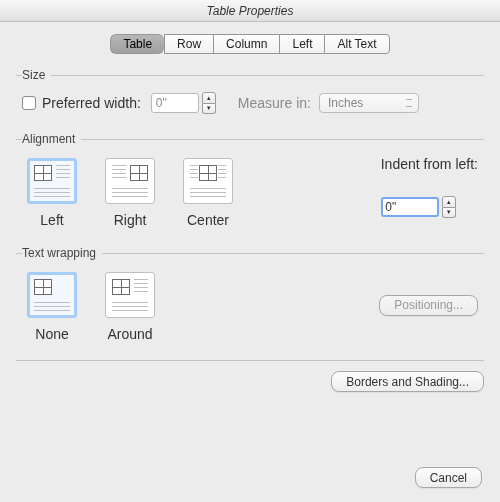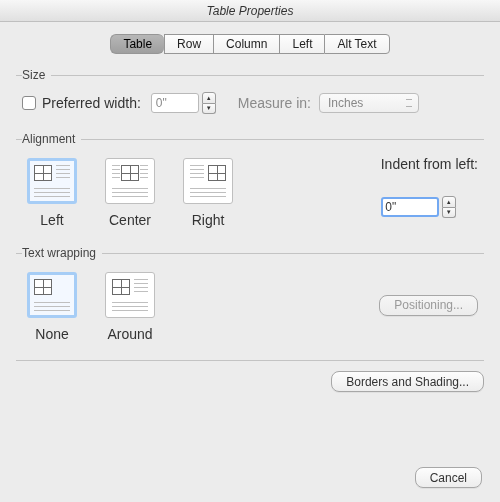--- a/index.html
+++ b/index.html
@@ -95,20 +95,39 @@
                   <span></span>
                   <span></span>
                 </div>
             </div>
           </div>
           <div class="lbl">Left</div>
         </div>
         <div class="opt">
           <div class="tile">
             <div class="tile-inner">
+              <div class="sq" style="right:0;"></div>
+              <div class="lines" style="left:0;right:22px;">
+                  <span></span>
+                  <span></span>
+                  <span></span>
+                  <span></span>
+                </div>
+              <div class="bars">
+                  <span></span>
+                  <span></span>
+                  <span></span>
+                </div>
+            </div>
+          </div>
+          <div class="lbl">Right</div>
+        </div>
+        <div class="opt">
+          <div class="tile">
+            <div class="tile-inner">
               <div class="sq" style="left:50%;transform:translateX(-50%);"></div>
               <div class="lines" style="left:0;width:8px;">
                   <span></span>
                   <span></span>
                   <span></span>
                   <span></span>
                 </div>
               <div class="lines" style="right:0;width:8px;">
                   <span></span>
                   <span></span>
@@ -116,39 +135,20 @@
                   <span></span>
                 </div>
               <div class="bars">
                   <span></span>
                   <span></span>
                   <span></span>
                 </div>
             </div>
           </div>
           <div class="lbl">Center</div>
-        </div>
-        <div class="opt">
-          <div class="tile">
-            <div class="tile-inner">
-              <div class="sq" style="right:0;"></div>
-              <div class="lines" style="left:0;right:22px;">
-                  <span></span>
-                  <span></span>
-                  <span></span>
-                  <span></span>
-                </div>
-              <div class="bars">
-                  <span></span>
-                  <span></span>
-                  <span></span>
-                </div>
-            </div>
-          </div>
-          <div class="lbl">Right</div>
         </div>
       </div>
       <div style="margin-left:auto;text-align:left;">
         <div class="lbl" style="margin-bottom:24px;">Indent from left:</div>
         <div class="row">
           <div class="numinput focused" style="width:58px;">0"</div>
           <div class="stepper">
             <div class="stepbtn">▲</div>
             <div class="stepbtn">▼</div>
           </div>

